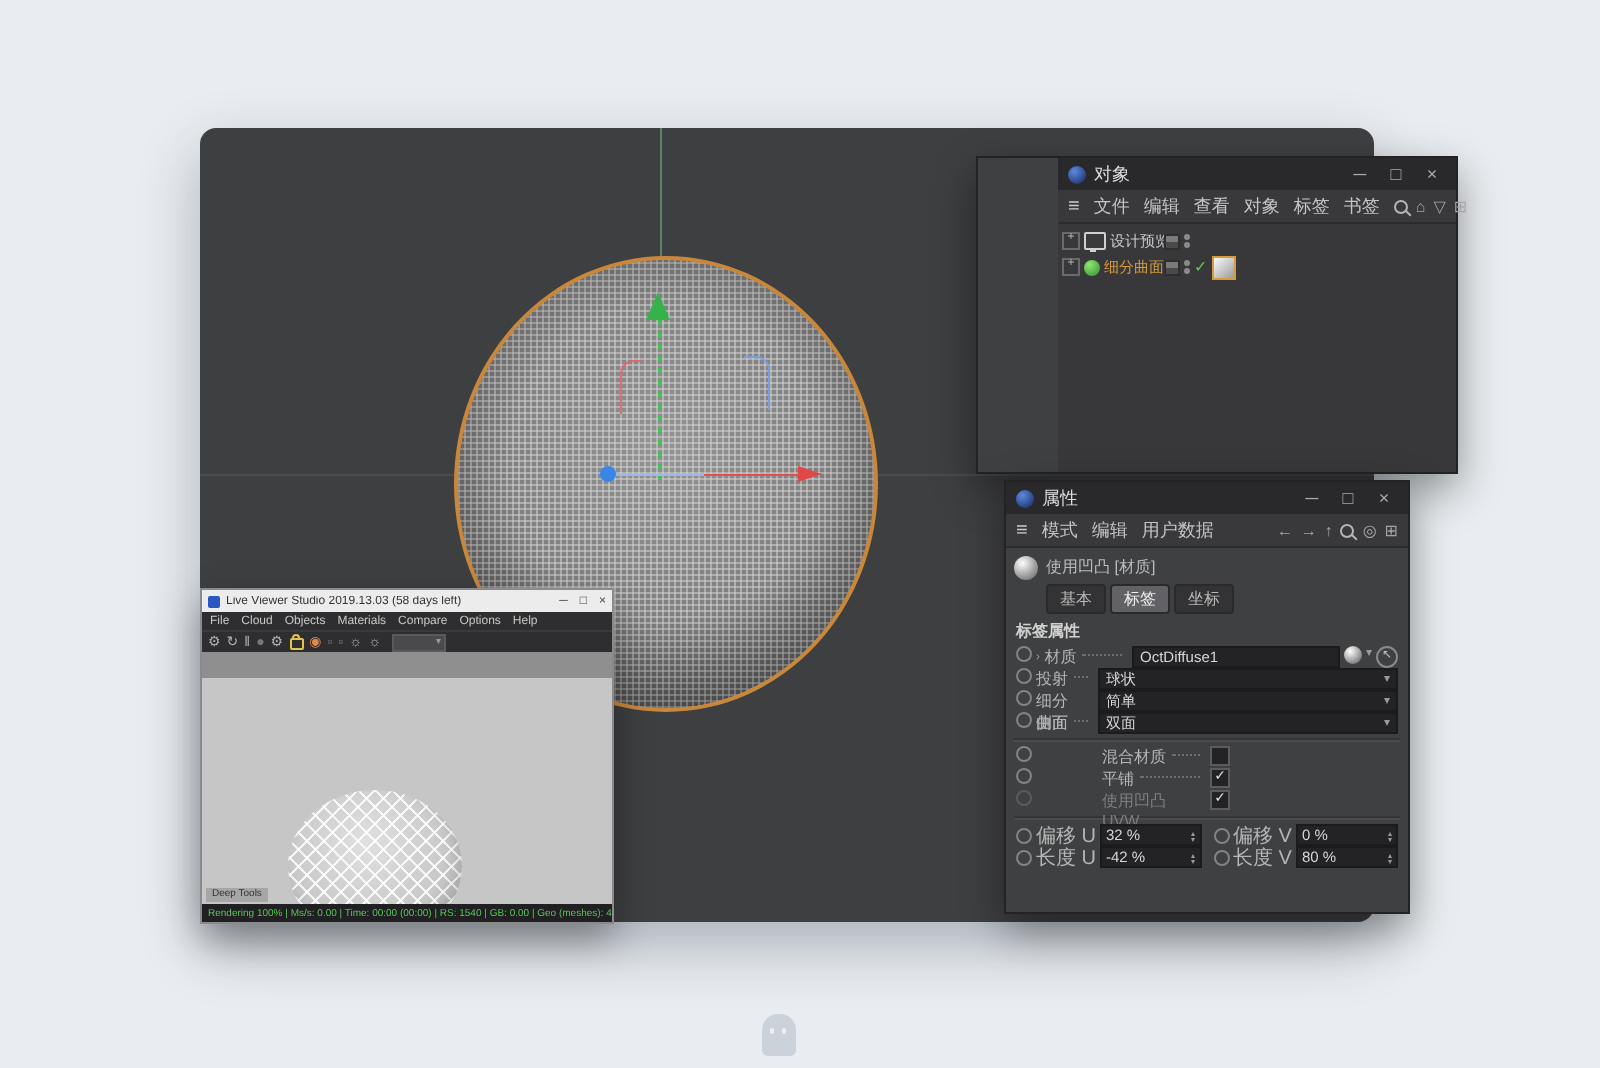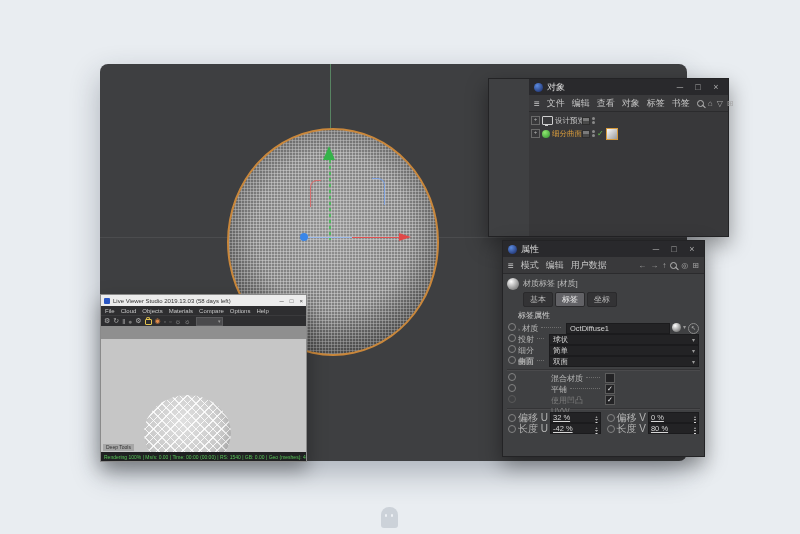--- a/index.html
+++ b/index.html
@@ -58,40 +58,40 @@
   .gcheck{color:#69c24f;font-size:8px;line-height:8px;}
   .textag{width:10px;height:10px;border:1px solid #d79b3c;background:linear-gradient(135deg,#fafafa,#9b9b9b);}
   
   .attr-window{left:502px;top:240px;width:201px;height:215px;}
   .attr-body{flex:1;padding:2px 4px 0 4px;font-size:8px;color:#bbbbbb;overflow:hidden;}
   .objrow{display:flex;align-items:center;gap:4px;height:15px;}
   .mat-sphere{width:12px;height:12px;border-radius:50%;background:radial-gradient(circle at 35% 30%, #fdfdfd, #9a9a9a 60%, #5f5f5f);}
   .tabs{display:flex;gap:2px;margin:1px 0 2px 16px;}
   .tab{padding:1px 6px;background:#333335;border:1px solid #2a2a2c;color:#b9b9b9;font-size:8px;border-radius:2px;}
   .tab.active{background:#626266;color:#efefef;}
-  .section{font-weight:normal;color:#d0d0d0;margin:3px 0 2px 11px;font-size:8px;}
+  .section{font-weight:bold;color:#d0d0d0;margin:3px 0 2px 1px;font-size:8px;}
   .frow{display:flex;align-items:flex-start;gap:2px;height:11px;padding:0 1px;}
   .ring{width:6px;height:6px;border:1.5px solid #838383;border-radius:50%;flex:0 0 auto;}
   .ring.dim{border-color:#5a5a5a;}
   .lblwrap{display:flex;flex:1;align-items:center;min-width:0;color:#b5b5b5;}
   .lblwrap::after{content:"";flex:1;border-bottom:1px dotted #6e6e6e;margin:0 3px 2px 3px;}
   .lblwrap.fix{flex:0 0 52px;margin-left:33px;}
   .lblwrap.nodots::after{border-bottom:none;}
   .dim-text{color:#7d7d7d;}
   .input,.select,.nfield{background:#232325;border:1px solid #1b1b1d;color:#d6d6d6;height:9px;font-size:7.5px;display:flex;align-items:center;padding:0 3px;}
   .ctrl142{flex:0 0 142px;justify-content:space-between;}
   .caret{color:#9a9a9a;font-size:6px;}
   .mat-mini{width:9px;height:9px;border-radius:50%;background:radial-gradient(circle at 35% 30%, #ffffff, #8f8f8f 65%, #555);flex:0 0 auto;}
   .pick-btn{width:9px;height:9px;border:1px solid #8a8a8a;border-radius:50%;color:#c0c0c0;font-size:6px;line-height:8px;text-align:center;flex:0 0 auto;}
   .cb{width:8px;height:8px;background:#232325;border:1px solid #5c5c5c;color:#e2e2e2;font-size:7px;line-height:8px;text-align:center;flex:0 0 auto;}
   .sep{height:1px;background:#343436;border-bottom:1px solid #4a4a4c;margin:2px 0;}
   .numrow{display:flex;align-items:center;height:11px;gap:6px;padding:0 1px;}
   .nhalf{flex:1;display:flex;align-items:center;gap:2px;min-width:0;}
   .nlabel{flex:0 0 26px;white-space:nowrap;color:#b5b5b5;font-size:10px;}
-  .nfield{flex:1;justify-content:space-between;padding:0 2px;text-decoration:underline;}
+  .nfield{flex:1;justify-content:space-between;padding:0 2px;}
   .spin{display:flex;flex-direction:column;font-size:4px;color:#999;line-height:3px;}
   
   .lv-window{position:absolute;left:100px;top:294px;width:205px;height:166px;background:#c6c6c6;border:1px solid #8a8a8a;box-shadow:0 8px 18px rgba(0,0,0,.35);display:flex;flex-direction:column;}
   .lv-title{height:11px;background:#ececec;display:flex;align-items:center;font-size:6px;color:#333;padding:0 3px;gap:3px;flex:0 0 auto;}
   .lv-app{width:6px;height:6px;background:#2a57c4;border-radius:1px;flex:0 0 auto;}
   .lv-title-text{flex:1;white-space:nowrap;overflow:hidden;}
   .lv-btns{display:flex;gap:6px;color:#444;font-size:6px;}
   .lv-menu{height:9px;background:#2e2e30;display:flex;gap:6px;align-items:center;font-size:6px;color:#c8c8c8;padding:0 4px;flex:0 0 auto;}
   .lv-toolbar{height:10px;background:#2e2e30;border-top:1px solid #3a3a3c;display:flex;gap:3px;align-items:center;padding:0 3px;font-size:7px;flex:0 0 auto;}
   .i-grey{color:#b0b0b0}.i-dim{color:#777}.i-orange{color:#e08a4a}
@@ -205,21 +205,21 @@
         <span>→</span>
         <span>↑</span>
         <span class="mag"></span>
         <span>◎</span>
         <span>⊞</span>
       </span>
     </div>
     <div class="attr-body">
       <div class="objrow">
         <span class="mat-sphere"></span>
-        <span>材质标签 [材质]</span>
+        <span>使用凹凸 [材质]</span>
       </div>
       <div class="tabs">
         <span class="tab">基本</span>
         <span class="tab active">标签</span>
         <span class="tab">坐标</span>
       </div>
       <div class="section">标签属性</div>
 
       <div class="frow">
         <span class="ring"></span>

